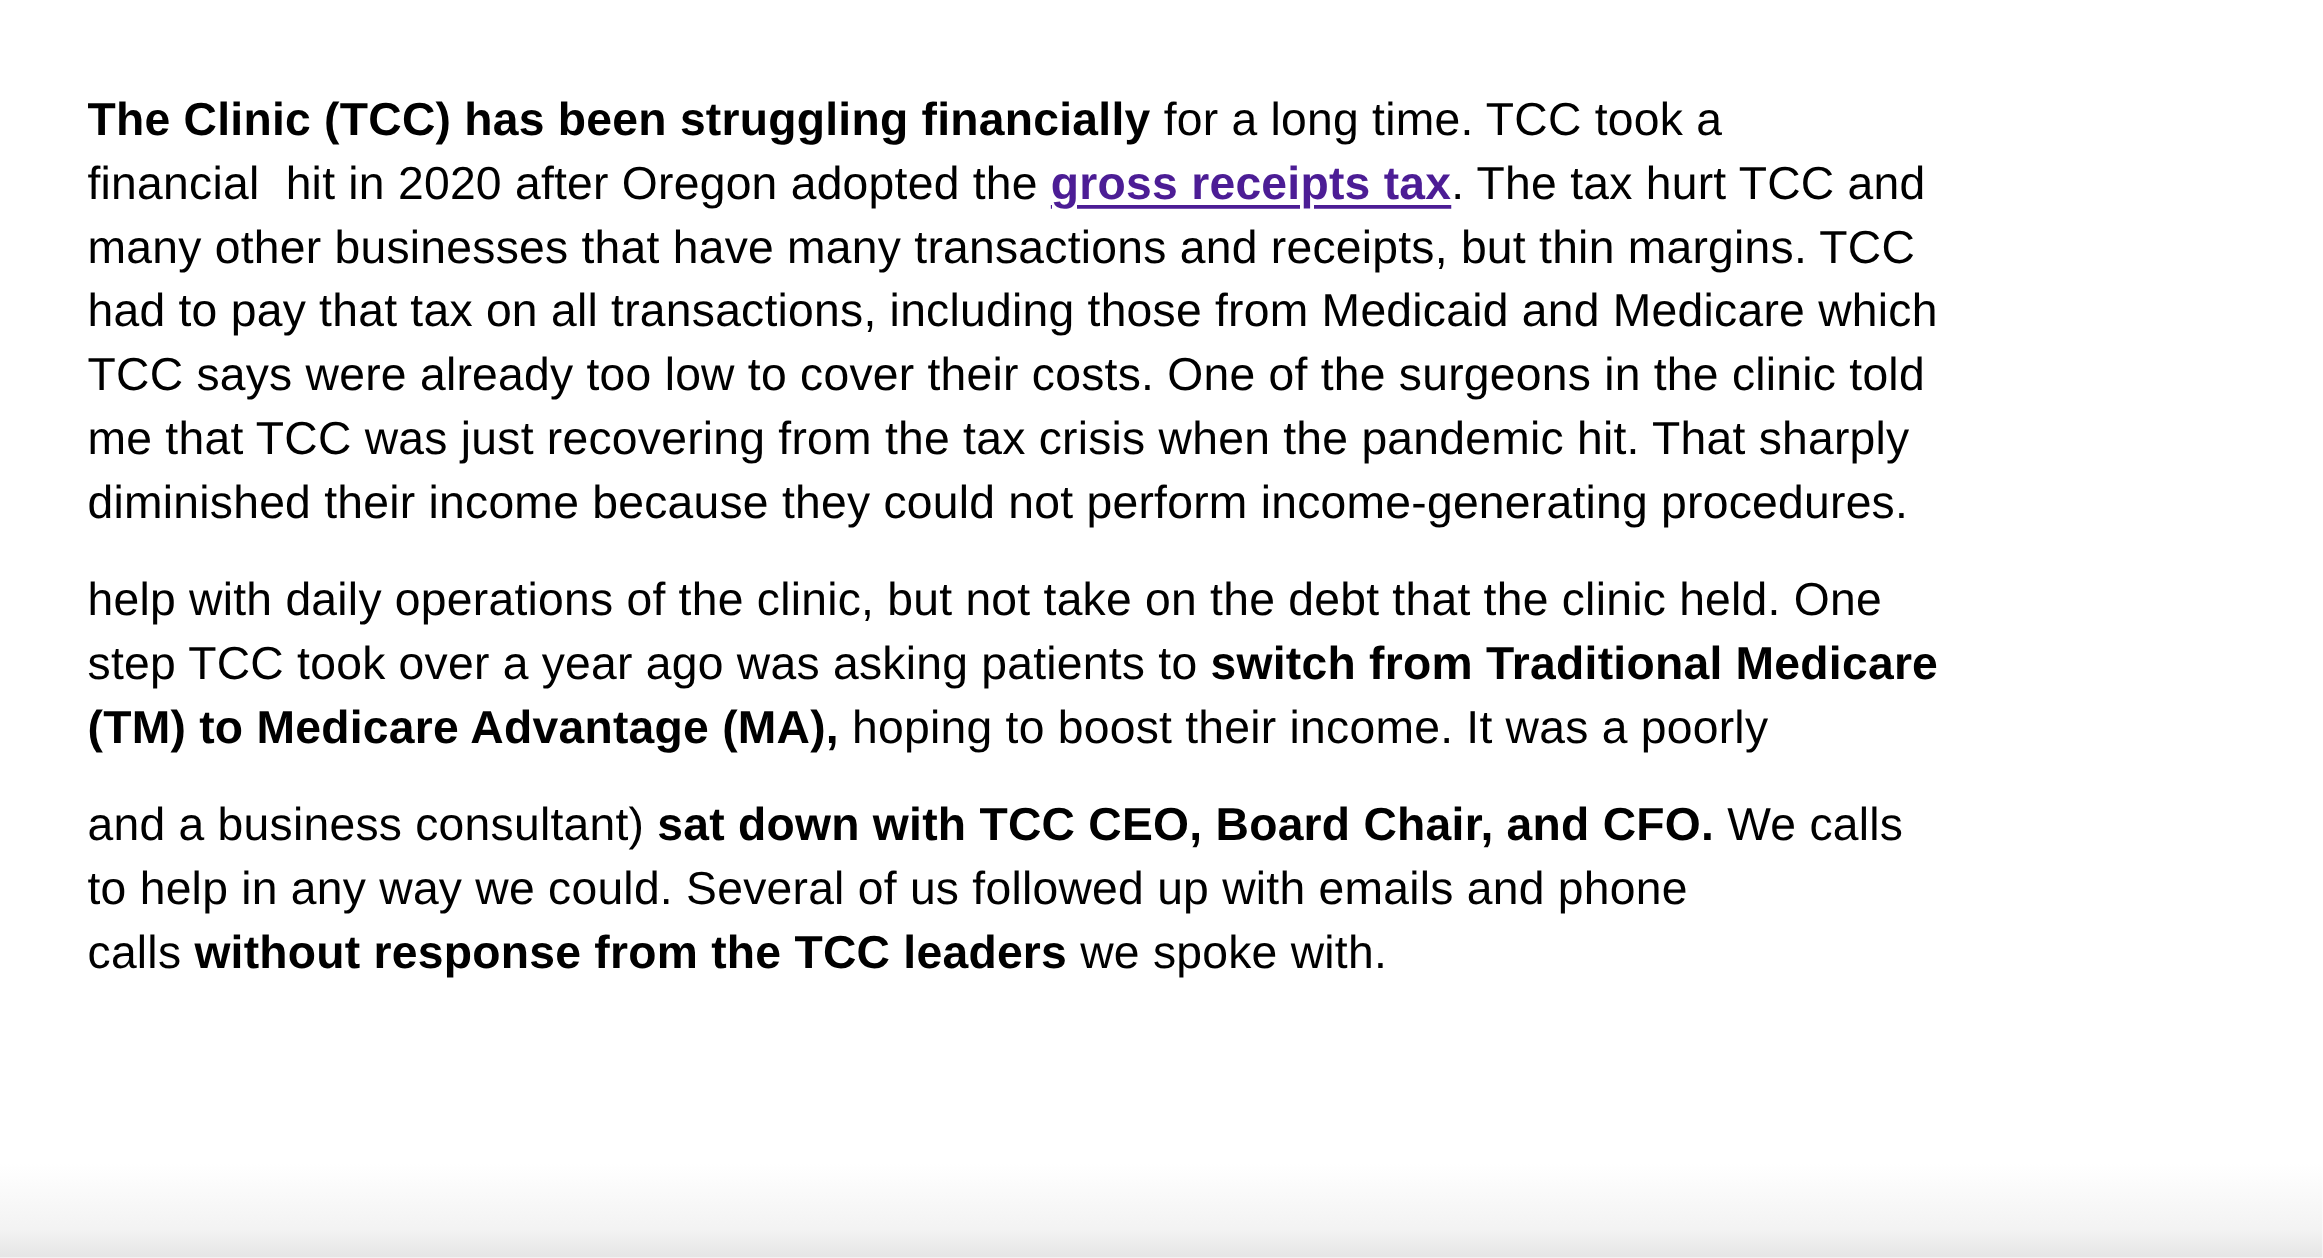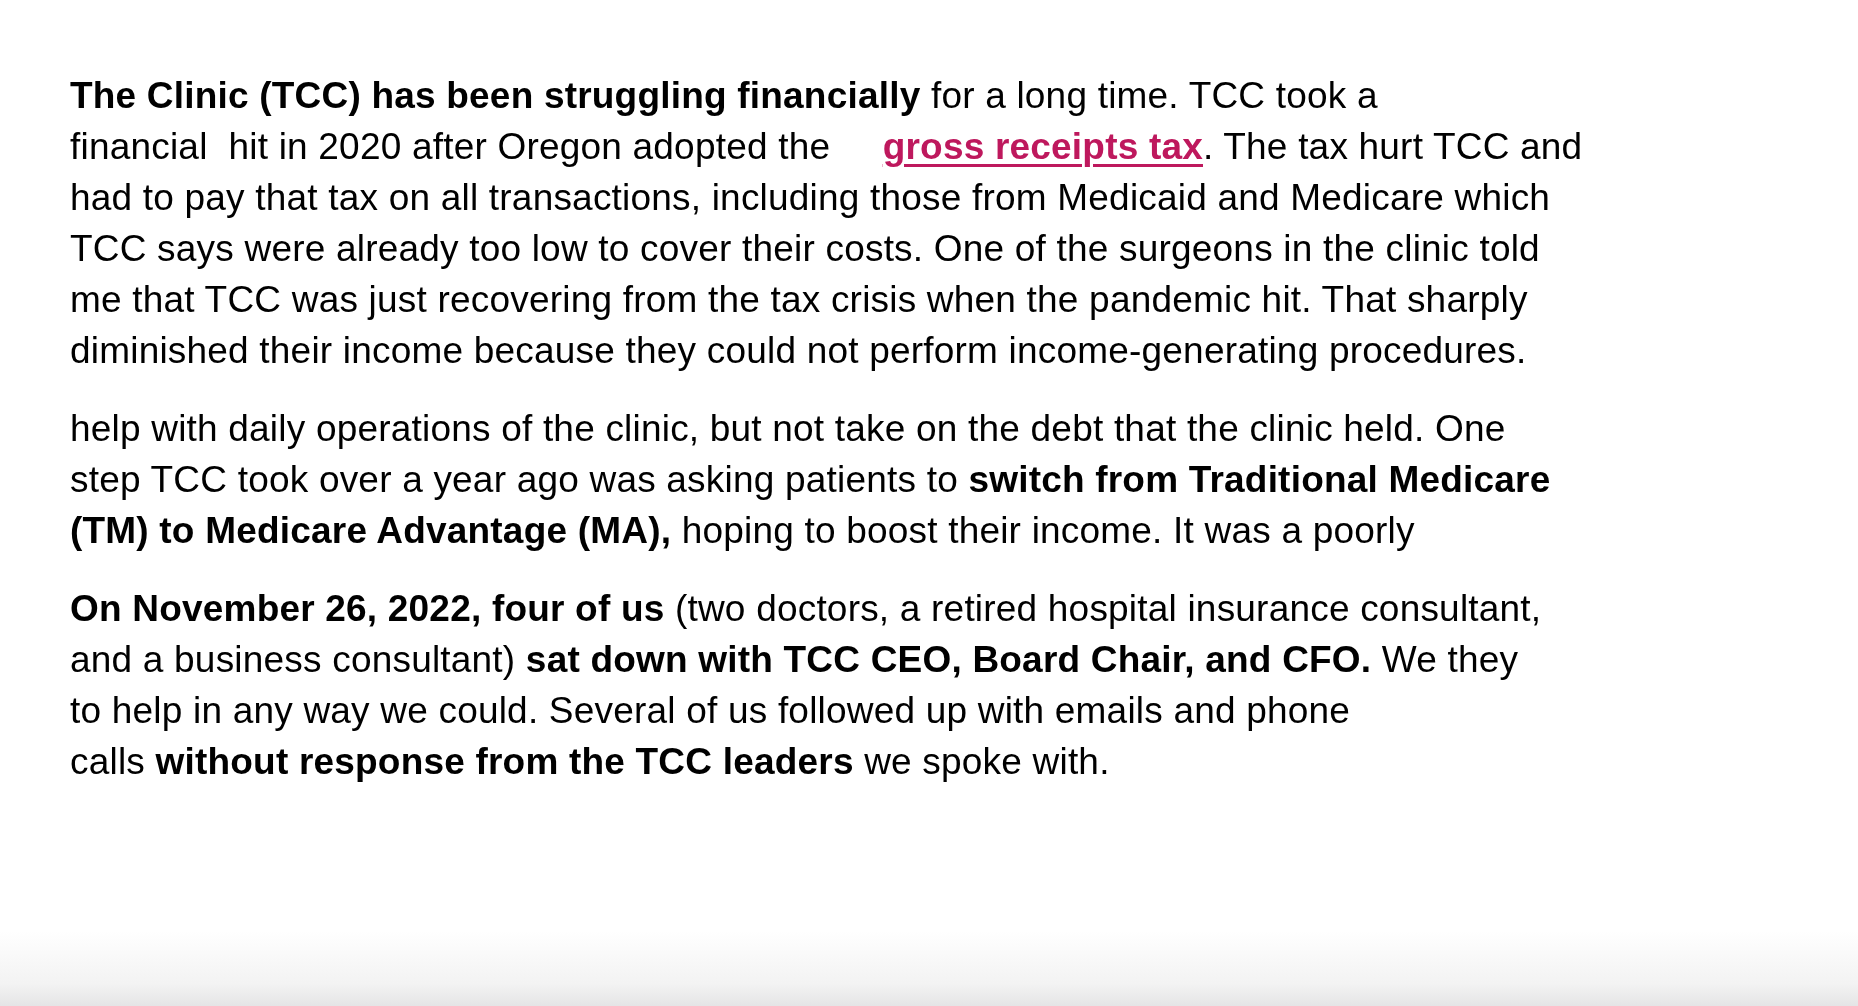--- a/index.html
+++ b/index.html
@@ -28,27 +28,26 @@
     margin: 0 0 27px 0;
   }
   .line {
     white-space: pre;
   }
   .bold {
     font-weight: bold;
     text-align: center;
   }
   .link {
-    color: #be185d;
+    color: #4c1d95;
     font-weight: bold;
     text-decoration: underline;
     text-decoration-thickness: 3px;
     text-underline-offset: 5px;
     cursor: pointer;
-    margin-left: 42px;
   }
   .bottom-fade {
     position: absolute;
     left: 0;
     right: 0;
     bottom: 0;
     height: 75px;
     pointer-events: none;
     background: linear-gradient(180deg,
       rgba(232,232,232,0) 0%,
@@ -56,30 +55,30 @@
       rgba(220,220,221,0.75) 100%);
   }
 </style>
 </head>
 <body>
 
 <div class="doc-body">
     <div class="paragraph">
       <div class="line"><span class="bold">The Clinic (TCC) has been struggling financially</span><span> for a long time. TCC took a</span></div>
       <div class="line"><span>financial  hit in 2020 after Oregon adopted the </span><a class="bold link">gross receipts tax</a><span>. The tax hurt TCC and</span></div>
+      <div class="line"><span>many other businesses that have many transactions and receipts, but thin margins. TCC</span></div>
       <div class="line"><span>had to pay that tax on all transactions, including those from Medicaid and Medicare which</span></div>
       <div class="line"><span>TCC says were already too low to cover their costs. One of the surgeons in the clinic told</span></div>
       <div class="line"><span>me that TCC was just recovering from the tax crisis when the pandemic hit. That sharply</span></div>
       <div class="line"><span>diminished their income because they could not perform income-generating procedures.</span></div>
     </div>
     <div class="paragraph">
       <div class="line"><span>help with daily operations of the clinic, but not take on the debt that the clinic held. One</span></div>
       <div class="line"><span>step TCC took over a year ago was asking patients to </span><span class="bold">switch from Traditional Medicare</span></div>
       <div class="line"><span class="bold">(TM) to Medicare Advantage (MA),</span><span> hoping to boost their income. It was a poorly</span></div>
     </div>
     <div class="paragraph">
-      <div class="line"><span class="bold">On November 26, 2022, four of us</span><span> (two doctors, a retired hospital insurance consultant,</span></div>
-      <div class="line"><span>and a business consultant) </span><span class="bold">sat down with TCC CEO, Board Chair, and CFO.</span><span> We they</span></div>
+      <div class="line"><span>and a business consultant) </span><span class="bold">sat down with TCC CEO, Board Chair, and CFO.</span><span> We calls</span></div>
       <div class="line"><span>to help in any way we could. Several of us followed up with emails and phone</span></div>
       <div class="line"><span>calls </span><span class="bold">without response from the TCC leaders</span><span> we spoke with.</span></div>
     </div>
   </div>
 <div class="bottom-fade"></div>
 
 </body></html>

